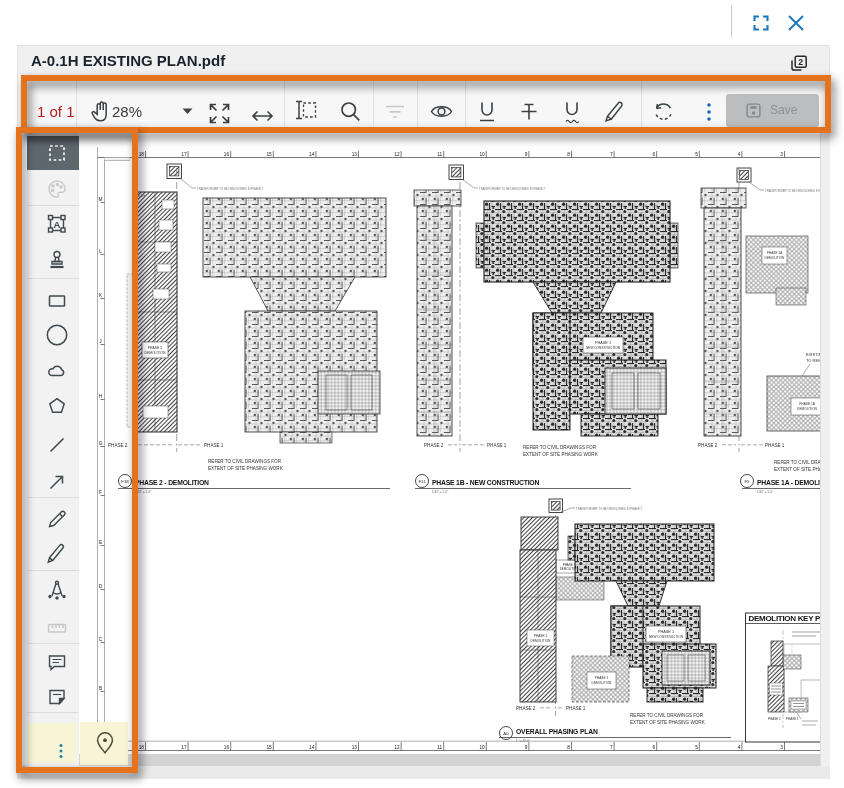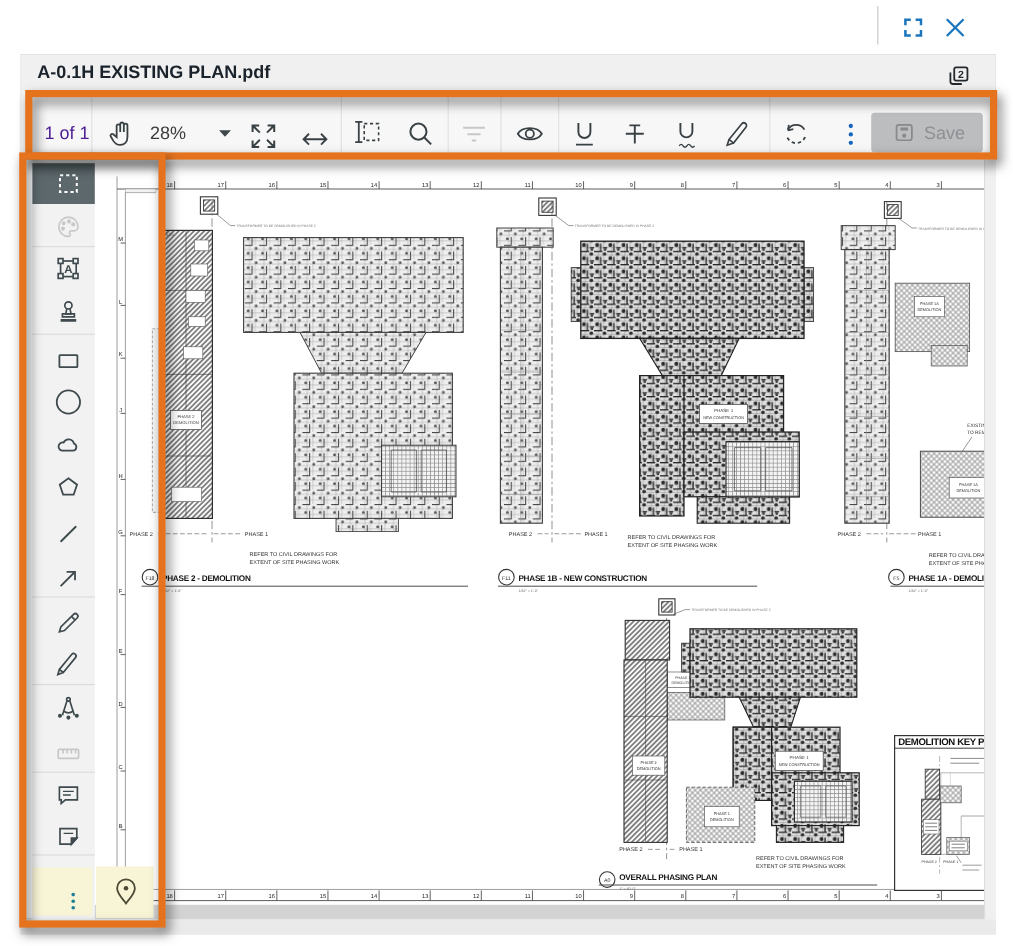--- a/index.html
+++ b/index.html
@@ -23,33 +23,33 @@
 
 <div class="abs" style="left:18px;top:46px;width:811px;height:30px;background:#f0f0f0;"></div>
 <div class="abs" style="left:31px;top:52px;font-size:15px;font-weight:bold;color:#1a232b;">A-0.1H EXISTING PLAN.pdf</div>
 <svg class="abs" style="left:790px;top:55px" width="18" height="17" viewBox="0 0 18 17" fill="none" stroke="#24292d" stroke-width="1.5">
   <path d="M2 5.5 v7.4 a2.1 2.1 0 0 0 2.1 2.1 h7.4"></path>
   <rect x="5.2" y="1.2" width="11" height="11" rx="1.5"></rect>
   <text x="10.7" y="10.2" font-size="8.8" font-weight="bold" fill="#24292d" stroke="none" text-anchor="middle">2</text>
 </svg>
 
 <div class="abs" style="left:18px;top:76px;width:811px;height:52px;background:#f7f7f7;"></div>
-<div class="abs" style="left:37px;top:103px;font-size:15px;color:#4c1d95;">1 of 1</div>
+<div class="abs" style="left:37px;top:103px;font-size:15px;color:#b91c1c;">1 of 1</div>
 <div class="abs" style="left:76px;top:80px;width:1px;height:48px;background:#e2e2e2;"></div>
 <div class="abs" style="left:284px;top:80px;width:1px;height:48px;background:#e2e2e2;"></div>
 <div class="abs" style="left:373px;top:80px;width:1px;height:48px;background:#e2e2e2;"></div>
 <div class="abs" style="left:417px;top:80px;width:1px;height:48px;background:#e2e2e2;"></div>
 <div class="abs" style="left:465px;top:80px;width:1px;height:48px;background:#e2e2e2;"></div>
 <div class="abs" style="left:641px;top:80px;width:1px;height:48px;background:#e2e2e2;"></div>
 
 <svg class="abs" style="left:90px;top:100px" width="22" height="24" viewBox="0 0 22 24" fill="none" stroke="#3a4145" stroke-width="1.5">
   <path d="M7.2 11.5 V5.2 a1.5 1.5 0 0 1 3 0 V10 M10.2 9.8 V3.6 a1.5 1.5 0 0 1 3 0 V10 M13.2 10 V4.6 a1.5 1.5 0 0 1 3 0 V11"></path>
   <path d="M16.2 10.8 v3.4 c0 4.4-2.6 6.6-6 6.6 -2.8 0-4.2-1-5.6-3.2 L2.3 13.7 c-.8-1.3.8-2.7 2-1.8 l2.9 2.4 V11"></path>
 </svg>
-<div class="abs" style="left:125px;top:103px;font-size:15px;color:#3c3c3c;">28%</div>
+<div class="abs" style="left:112px;top:103px;font-size:15px;color:#3c3c3c;">28%</div>
 <svg class="abs" style="left:182px;top:108px" width="11" height="7" viewBox="0 0 11 7">
     <polygon points="0.5,0.5 10.5,0.5 5.5,6" fill="#40474b"></polygon>
   </svg>
 
 <svg class="abs" style="left:209px;top:103px" width="21" height="21" viewBox="0 0 21 21" fill="none" stroke="#3a4145" stroke-width="1.7">
   <path d="M1.5 7 V1.5 H7 M1.8 1.8 L7.5 7.5 M14 1.5 H19.5 V7 M19.2 1.8 L13.5 7.5 M19.5 14 V19.5 H14 M19.2 19.2 L13.5 13.5 M7 19.5 H1.5 V14 M1.8 19.2 L7.5 13.5"></path>
 </svg>
 
 <svg class="abs" style="left:251px;top:110px" width="23" height="12" viewBox="0 0 23 12" fill="none" stroke="#3a4145" stroke-width="1.6">
   <path d="M2 6 H21 M6.5 1.5 L2 6 L6.5 10.5 M16.5 1.5 L21 6 L16.5 10.5"></path>
@@ -102,21 +102,21 @@
     <circle cx="4" cy="10" r="1.8" fill="#1565c0"></circle>
     <circle cx="4" cy="17" r="1.8" fill="#1565c0"></circle>
 </svg>
 
 <div class="abs" style="left:726px;top:94px;width:93px;height:33px;background:#bbbdbf;border-radius:3px;"></div>
 <svg class="abs" style="left:745px;top:102px" width="17" height="17" viewBox="0 0 20 20" fill="none" stroke="#87898c" stroke-width="1.7">
   <rect x="2.5" y="2.5" width="15" height="15" rx="2.2"></rect>
   <path d="M6.3 6.5 H13.7" stroke-width="3"></path>
   <circle cx="10" cy="13" r="2" fill="#87898c" stroke="none"></circle>
 </svg>
-<div class="abs" style="left:770px;top:103px;font-size:15px;color:#8e9093;">Save</div>
+<div class="abs" style="left:770px;top:103px;font-size:12px;color:#8e9093;">Save</div>
 
 <div class="abs" style="left:27px;top:133px;width:52px;height:633px;background:#f2f2f2;"></div>
 <div class="abs" style="left:27px;top:136px;width:52px;height:34px;background:#5c686c;"></div>
 <div class="abs" style="left:27px;top:205px;width:52px;height:1px;background:#dcdcdc;"></div>
 <div class="abs" style="left:27px;top:278px;width:52px;height:1px;background:#dcdcdc;"></div>
 <div class="abs" style="left:27px;top:497px;width:52px;height:1px;background:#dcdcdc;"></div>
 <div class="abs" style="left:27px;top:570px;width:52px;height:1px;background:#dcdcdc;"></div>
 <div class="abs" style="left:27px;top:643px;width:52px;height:1px;background:#dcdcdc;"></div>
 <div class="abs" style="left:27px;top:712px;width:52px;height:1px;background:#dcdcdc;"></div>
 

